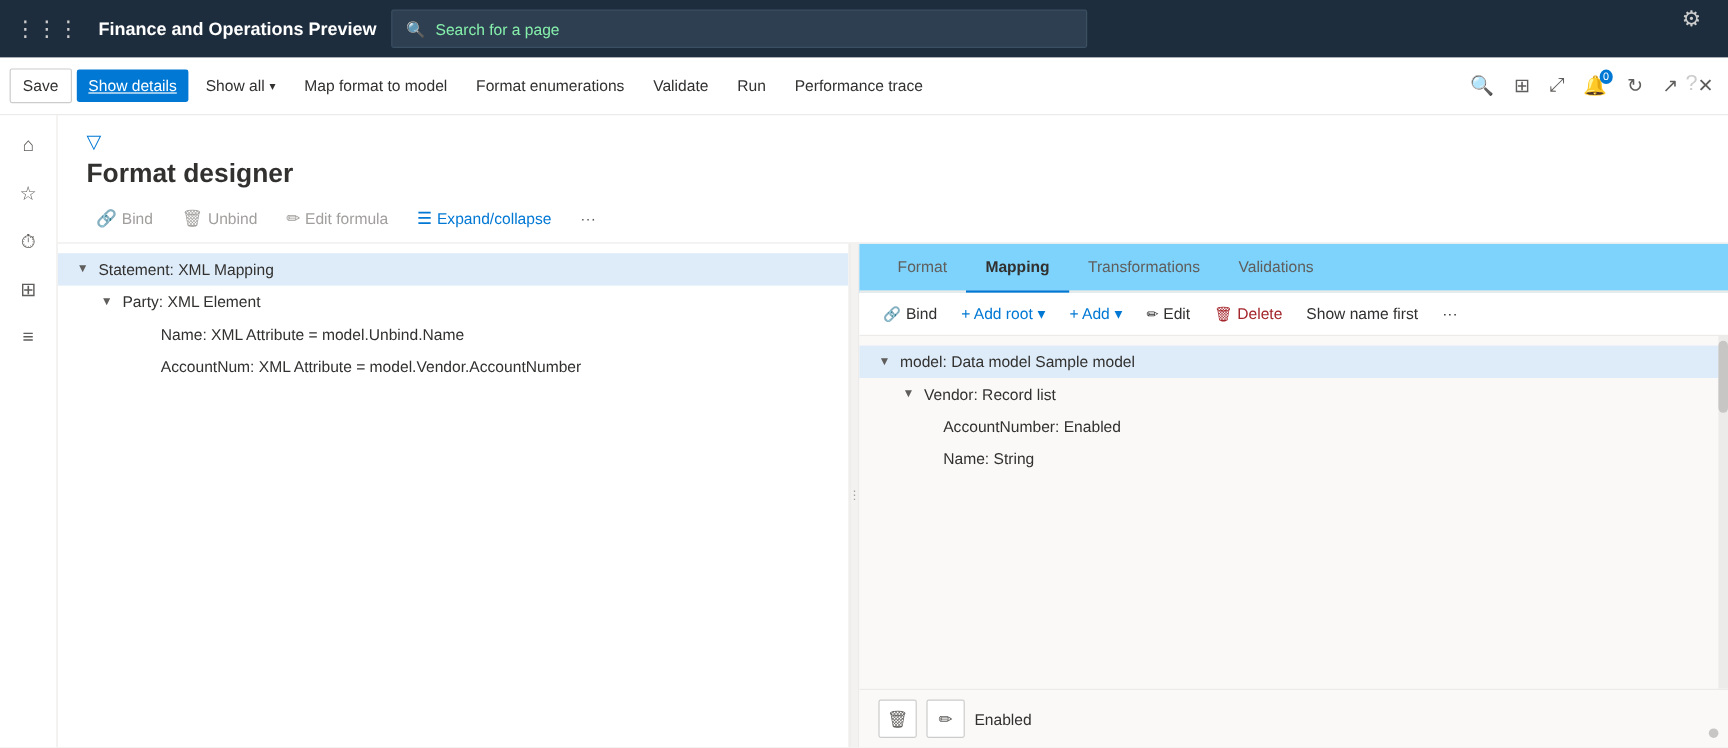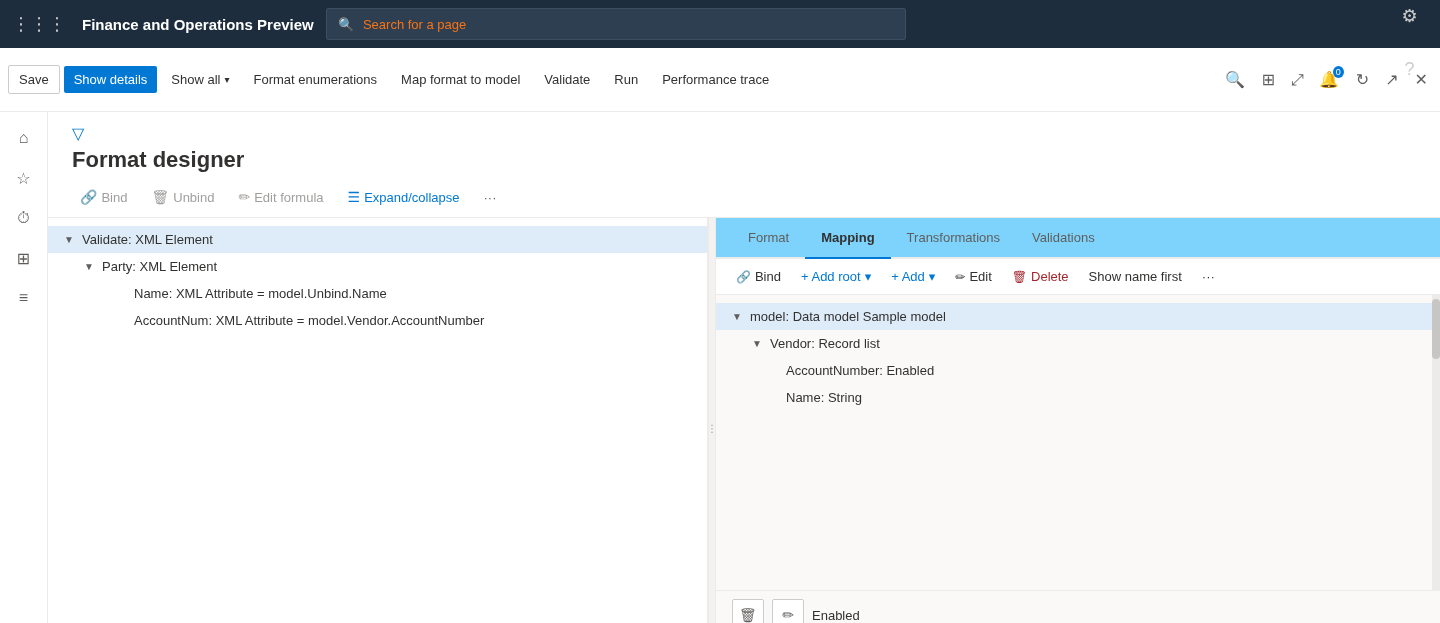--- a/index.html
+++ b/index.html
@@ -45,36 +45,36 @@
       width: 32px; height: 32px;
       background: #0078d4;
       border-radius: 50%;
       display: flex; align-items: center; justify-content: center;
       font-size: 12px; font-weight: 700; color: white;
     }
 
     
     .toolbar {
       background: white;
-      height: 64px;
+      height: 48px;
       display: flex;
       align-items: center;
       padding: 0 8px;
       gap: 4px;
       border-bottom: 1px solid #edebe9;
     }
     .toolbar .btn {
       display: flex; align-items: center; gap: 4px;
       padding: 6px 10px;
       border: none; background: transparent;
       cursor: pointer; font-size: 13px; color: #323130;
       border-radius: 2px;
     }
     .toolbar .btn-primary {
-      background: #0078d4; color: white;
+      background: #0078d4; color: white; text-decoration: underline;
     }
     .toolbar .btn-save { border: 1px solid #ccc; }
     .toolbar .dropdown-arrow { font-size: 10px; }
     .toolbar .toolbar-right {
       margin-left: auto;
       display: flex; align-items: center; gap: 8px;
     }
     .toolbar .icon-btn-sm { font-size: 16px; color: #605e5c; cursor: pointer; padding: 4px; }
 
     
@@ -272,21 +272,21 @@
   </style>
 </head>
 <body>
 
 <div class="top-nav">
   <span class="app-grid-icon">⋮⋮⋮</span>
   <span class="app-title">Finance and Operations Preview</span>
 
   <div class="search-bar">
     <span style="color:#aaa;">🔍</span>
-    <span style="color:#f97316;">Search for a page</span>
+    <span style="color:#86efac;">Search for a page</span>
   </div>
 
   <div class="nav-right">
     <span class="org">USMF</span>
     <span class="icon-btn" title="Notifications">🔔</span>
     <span class="icon-btn" title="Settings">⚙</span>
     <span class="icon-btn" title="Help">?</span>
     <div class="avatar">NS</div>
   </div>
 </div>
@@ -294,24 +294,24 @@
 <div class="toolbar">
   <button class="btn btn-save">Save</button>
   <button class="btn btn-primary">
     <span>Show details</span>
   </button>
   <button class="btn">
     <span>Show all</span> 
       <span class="dropdown-arrow">▾</span>
   </button>
   <button class="btn">
+    <span>Map format to model</span>
+  </button>
+  <button class="btn">
     <span>Format enumerations</span>
-  </button>
-  <button class="btn">
-    <span>Map format to model</span>
   </button>
   <button class="btn">
     <span>Validate</span>
   </button>
   <button class="btn">
     <span>Run</span>
   </button>
   <button class="btn">
     <span>Performance trace</span>
   </button>
@@ -370,21 +370,21 @@
         </button>
       </div>
     </div>
 
     <div class="split-pane">
 
       <div class="left-pane">
 
         <div class="tree-item selected">
           <span class="arrow">▼</span>
-          <span>Validate: XML Element</span>
+          <span>Statement: XML Mapping</span>
         </div>
 
         <div class="tree-item">
           <span class="indent1"></span>
           <span class="arrow">▼</span>
           <span>Party: XML Element</span>
         </div>
 
         <div class="tree-item">
           <span class="indent2"></span>

